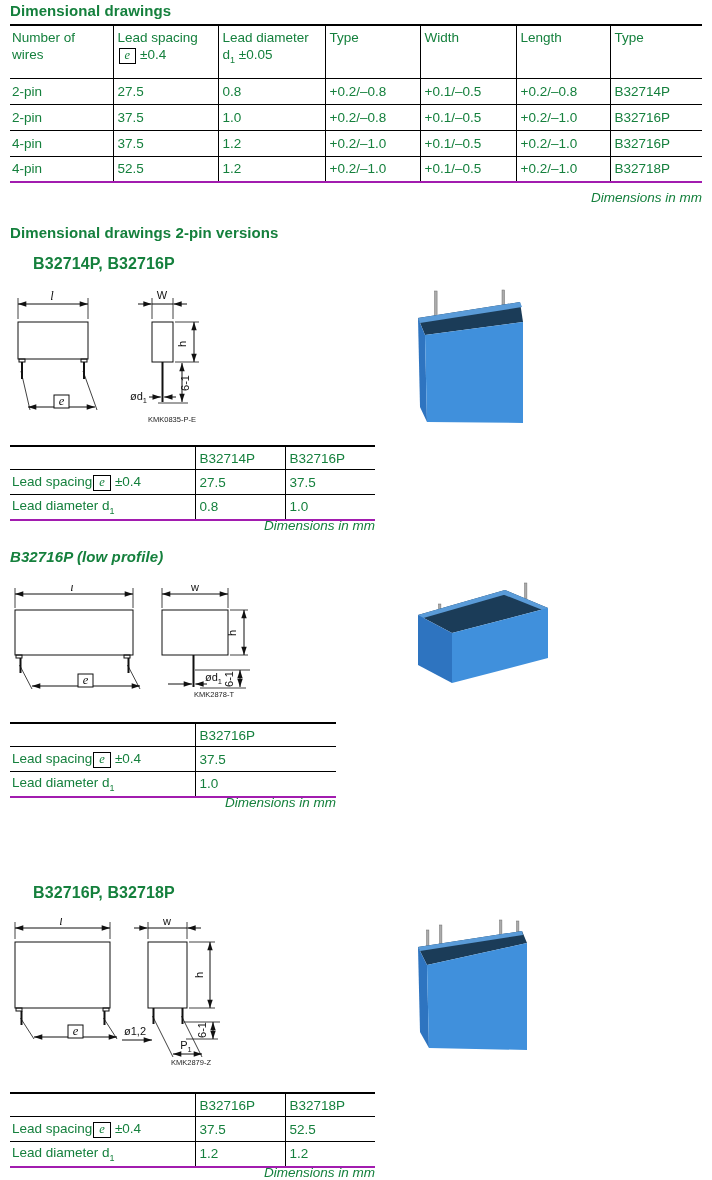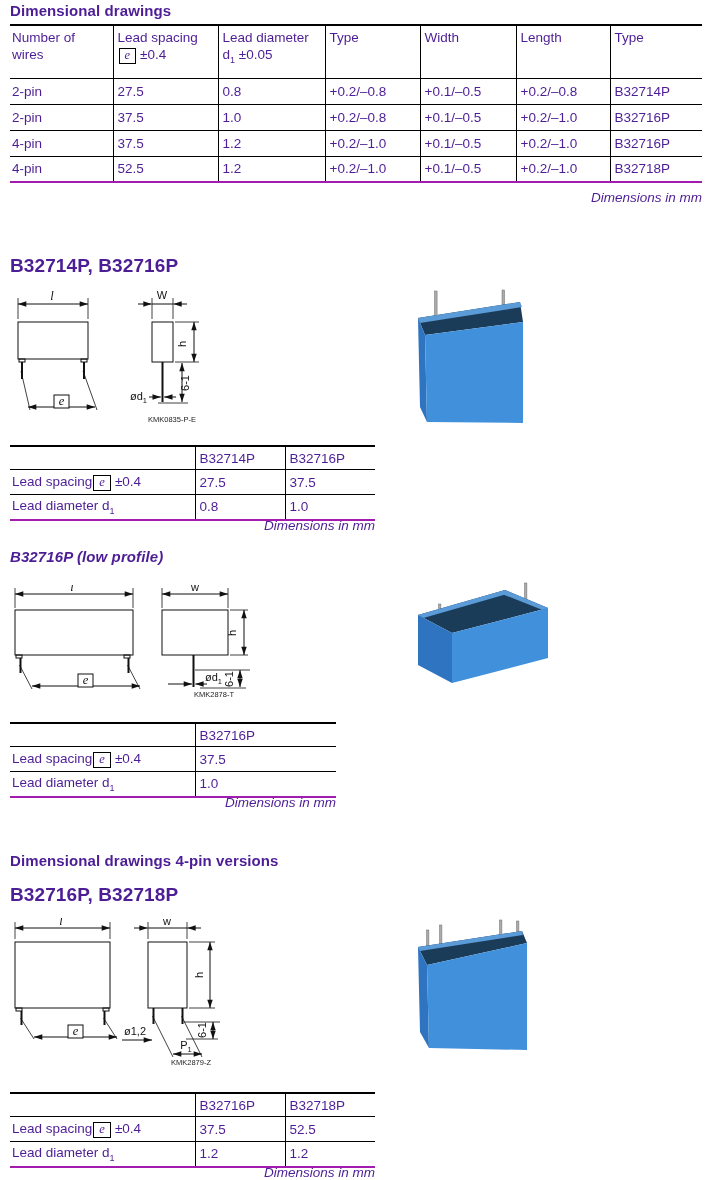--- a/index.html
+++ b/index.html
@@ -1,20 +1,20 @@
 <!DOCTYPE html>
 <html><head>
 <meta charset="utf-8">
 <style>
   html,body{margin:0;padding:0;background:#fff;}
   .page{position:relative;width:712px;height:1180px;background:#ffffff;
-        font-family:"Liberation Sans",sans-serif;color:#4c1d95;overflow:hidden;}
+        font-family:"Liberation Sans",sans-serif;color:#15803d;overflow:hidden;}
   .abs{position:absolute;}
   .head{font-weight:bold;font-size:15px;letter-spacing:.1px;}
-  .head-lg{font-weight:bold;font-size:19px;letter-spacing:.1px;}
+  .head-lg{font-weight:bold;font-size:16px;letter-spacing:.1px;margin-left:23px;}
 
   table.tbl{border-collapse:collapse;table-layout:fixed;font-size:13.5px;
             border-top:2px solid #000;border-bottom:2px solid #a21caf;}
   .tbl th,.tbl td{font-weight:normal;text-align:left;padding:2px 3px 2px 4px;
             white-space:nowrap;overflow:hidden;}
   .tbl th:first-child,.tbl td:first-child{border-left:none;padding-left:2px;}
   .tbl th,.tbl td{border-left:1px solid #000;}
   .tbl thead th{border-bottom:1px solid #000;vertical-align:top;padding-top:3px;line-height:17px;}
   .tbl tbody tr:not(:last-child) td{border-bottom:1px solid #000;}
   .main-tbl thead tr{height:53px;}
@@ -108,20 +108,21 @@
         <td>1.2</td>
         <td>+0.2/–1.0</td>
         <td>+0.1/–0.5</td>
         <td>+0.2/–1.0</td>
         <td>B32718P</td>
       </tr>
     </tbody>
   </table>
   <div class="abs dims-note" style="left:10px;top:190px;width:692px;">Dimensions in mm</div>
 
+  <div class="abs head" style="left:10px;top:224px;">Dimensional drawings 2-pin versions</div>
   <div class="abs head-lg" style="left:10px;top:255px;">B32714P, B32716P</div>
 
   <svg class="abs" style="left:8px;top:283px;" width="202" height="145" viewBox="0 0 202 145">
     <g>
       <line class="tthin" x1="10" y1="15" x2="10" y2="36"></line>
       <line class="tthin" x1="80" y1="15" x2="80" y2="36"></line>
       <line class="tline" x1="10" y1="21" x2="80" y2="21" marker-start="url(#ah)" marker-end="url(#ah)"></line>
       <text class="dls" x="44" y="17" text-anchor="middle">l</text>
       <rect class="tline" x="10" y="39" width="70" height="37"></rect>
       <rect class="tline" x="11" y="76" width="6" height="3"></rect>
@@ -266,21 +267,20 @@
         <td>37.5</td>
       </tr>
       <tr>
         <td><span>Lead diameter</span> <span>d</span><sub>1</sub></td>
         <td>1.0</td>
       </tr>
     </tbody>
   </table>
   <div class="abs dims-note" style="left:10px;top:795px;width:326px;">Dimensions in mm</div>
 
-  <div class="abs head" style="left:10px;top:852px;">Dimensional drawings 4-pin versions</div>
   <div class="abs head-lg" style="left:10px;top:884px;">B32716P, B32718P</div>
 
   <svg class="abs" style="left:8px;top:918px;" width="245" height="152" viewBox="0 0 245 152">
     <g>
       <line class="tthin" x1="7" y1="4" x2="7" y2="21"></line>
       <line class="tthin" x1="102" y1="4" x2="102" y2="21"></line>
       <line class="tline" x1="7" y1="10" x2="102" y2="10" marker-start="url(#ah)" marker-end="url(#ah)"></line>
       <text class="dls" x="53" y="7" text-anchor="middle">l</text>
       <rect class="tline" x="7" y="24" width="95" height="66"></rect>
       <rect class="tline" x="8" y="90" width="6" height="3"></rect>

